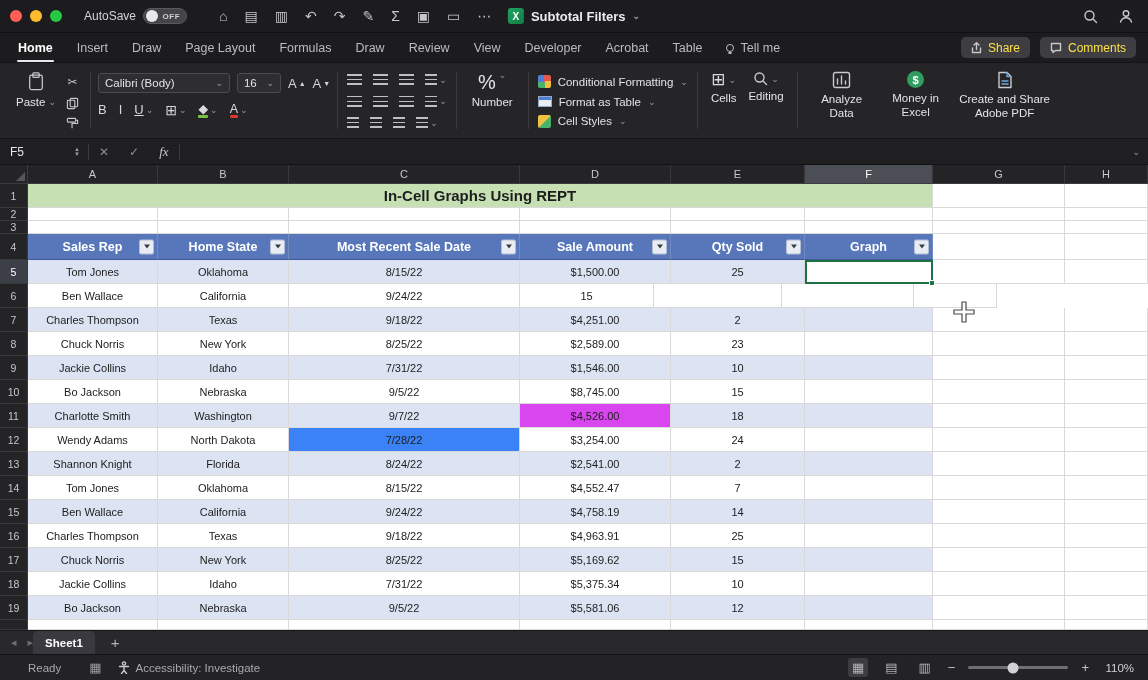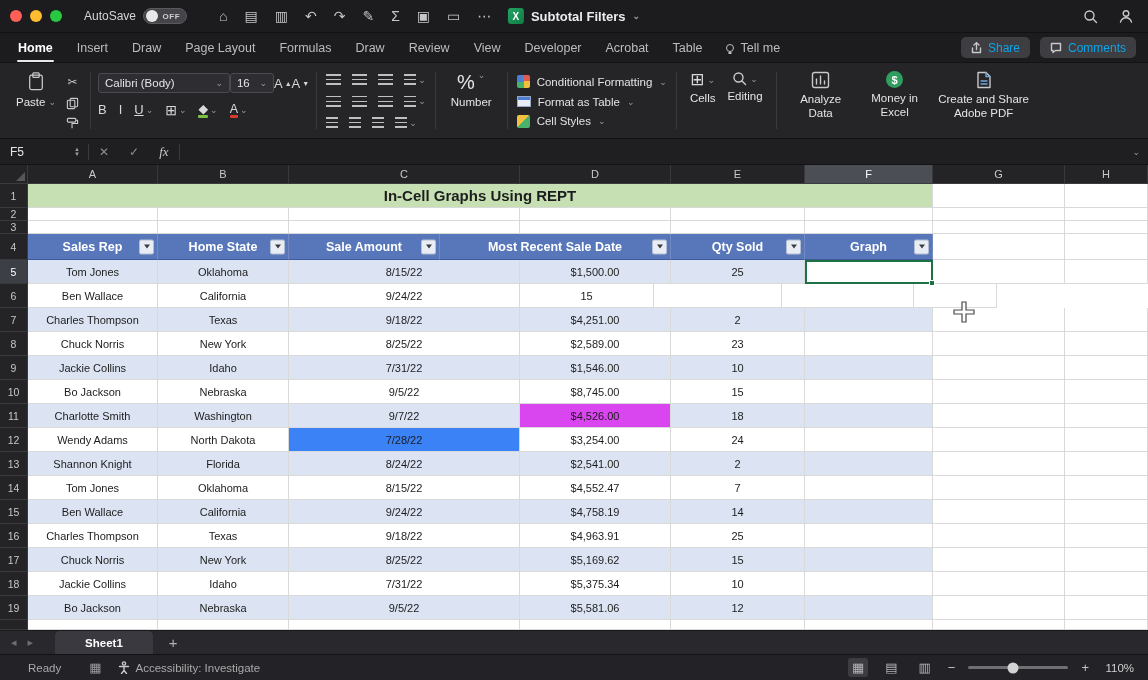--- a/index.html
+++ b/index.html
@@ -25,33 +25,33 @@
   svg.lineic{stroke:#c9c9cb;fill:none;stroke-width:1.4;stroke-linecap:round;stroke-linejoin:round}
 
   
   .tabbar{position:absolute;top:32px;left:0;right:0;height:30px;background:#1c1c1e;border-top:1px solid #111113;display:flex;align-items:center;padding-left:6px}
   .rtab{padding:0 12px;height:30px;display:flex;align-items:center;gap:6px;color:#bcbcbe;font-size:12.5px;position:relative;white-space:nowrap}
   .rtab.active{color:#fff;font-weight:600}
   .rtab.active:after{content:'';position:absolute;left:11px;right:11px;bottom:1px;height:2px;background:#e9e9eb;border-radius:1px}
   .bulb{display:inline-block;width:8px;height:8px;border:1px solid #bdbdbf;border-radius:50%;position:relative}
   .bulb:after{content:'';position:absolute;left:50%;transform:translateX(-50%);bottom:-3px;width:3px;height:2px;background:#bdbdbf}
   .tab-right{margin-left:auto;display:flex;gap:10px;padding-right:12px}
-  .pillbtn{height:21px;border-radius:5px;background:#3d3d42;display:flex;align-items:center;gap:6px;padding:8px 10px;color:#0ea5e9;font-size:12px;white-space:nowrap}
+  .pillbtn{height:21px;border-radius:5px;background:#3d3d42;display:flex;align-items:center;gap:6px;padding:8px 10px;color:#fde047;font-size:12px;white-space:nowrap}
 
   
   .ribbon{position:absolute;top:62px;left:0;right:0;height:76px;background:#252528;border-top:1px solid #131315;display:flex;align-items:stretch;padding:5px 8px 3px 10px;overflow:hidden}
   .vdiv{width:1px;background:#3a3a3e;margin:4px 7px 6px 7px}
   .rg{display:flex}
   .bigv{display:flex;flex-direction:column;align-items:center;justify-content:flex-start;gap:4px;padding:3px 6px;color:#e4e4e6;font-size:11.5px;text-align:center}
   .blbl{display:flex;align-items:center;gap:3px;line-height:1.15}
   .scol{display:flex;flex-direction:column;justify-content:space-between;padding:5px 4px;color:#c9c9cb;font-size:12px}
   .sic{height:17px;display:flex;align-items:center;justify-content:center}
   svg.svg14{width:13px;height:13px;stroke:#c9c9cb;fill:none;stroke-width:1.2}
   .fontgrp{display:flex;flex-direction:column;gap:8px;padding-top:5px}
-  .frow{display:flex;align-items:center;}
+  .frow{display:flex;align-items:center;gap:7px}
   .selbox{height:20px;border:1px solid #4a4a4f;border-radius:3px;background:#2e2e32;color:#e3e3e5;font-size:11.5px;display:flex;align-items:center;justify-content:space-between;padding:0 6px;gap:6px}
   .fsz{display:flex;align-items:center;color:#d6d6d8;font-size:13px;gap:2px}
   .fsz sup{font-size:7px}
   .fmt{color:#d9d9db;font-size:13px;display:flex;align-items:center;gap:2px}.fmt .u{text-decoration:underline}
   .coloric{position:relative;font-size:12.5px;color:#d9d9db;padding-bottom:2px}
   .coloric .bar{position:absolute;left:0;right:0;bottom:0;height:3px;border-radius:1px}
   .aligngrp{display:flex;flex-direction:column;justify-content:space-between;padding:6px 2px 7px 2px}
   .arow{display:flex;gap:11px;align-items:center}
   .bars{width:15px;height:11px;background:repeating-linear-gradient(to bottom,#bfbfc1 0 1.5px,transparent 1.5px 4.6px)}
   .bars.sm{width:12px}
@@ -94,21 +94,21 @@
   .thead{color:#fff;font-weight:bold;font-size:12.5px;position:relative;border-right:1px solid #7389c2;border-bottom:1px solid #3f5a96}
   .fbtn{position:absolute;right:3px;top:50%;transform:translateY(-50%);width:15px;height:15px;background:#e8ecf5;border:1px solid #b5bed2;border-radius:2px;display:flex;align-items:center;justify-content:center}
   .fchev{width:0;height:0;border-left:3.5px solid transparent;border-right:3.5px solid transparent;border-top:4.5px solid #3c3c3e}
   .sel{position:absolute;border:2px solid #1e7145;pointer-events:none}
   .selhandle{position:absolute;right:-4px;bottom:-4px;width:6px;height:6px;background:#1e7145;border:1px solid #fff}
   .cursor{position:absolute;pointer-events:none}
 
   
   .tabstrip{position:absolute;top:630px;left:0;right:0;height:24px;background:#29292d;border-top:1px solid #19191b;display:flex;align-items:center;color:#b2b2b4}
   .navarr{font-size:11px;color:#6e6e72;margin-left:11px}
-  .sheettab{margin-left:22px;height:24px;padding:0 30px;display:flex;align-items:center;background:#39393f;border-radius:5px 5px 0 0;color:#fff;font-size:11.5px;font-weight:600}
+  .sheettab{height:24px;padding:0 12px;display:flex;align-items:center;background:#39393f;border-radius:5px 5px 0 0;color:#fff;font-size:11.5px;font-weight:600}
   .addsheet{margin-left:16px;font-size:15px;color:#b2b2b4}
 
   
   .statusbar{position:absolute;top:654px;left:0;right:0;height:26px;background:#232327;border-top:1px solid #131315;display:flex;align-items:center;color:#a9a9ab;font-size:11.5px}
   .sb-ready{margin-left:28px}
   .sb-ic{margin-left:28px;font-size:13px;color:#9a9a9c;display:flex;align-items:center;gap:6px}
   .sb-right{margin-left:auto;display:flex;align-items:center;gap:13px;padding-right:14px}
   .viewic{font-size:13px;color:#b5b5b7;padding:2px 4px;border-radius:3px}
   .viewic.active{background:#3c3c41}
   .zoomtrack{position:relative;width:100px;height:3px;background:#6f6f73;border-radius:2px}
@@ -453,28 +453,28 @@
             <span class="fbtn">
               <span class="fchev"></span>
             </span>
           </div>
           <div class="cell thead" style="width: 131px; height: 26px; background: rgb(88, 119, 187);">
             <span>Home State</span>
             <span class="fbtn">
               <span class="fchev"></span>
             </span>
           </div>
-          <div class="cell thead" style="width: 151px; height: 26px; background: rgb(88, 119, 187);">
-            <span>Sale Amount</span>
+          <div class="cell thead" style="width: 231px; height: 26px; background: rgb(88, 119, 187);">
+            <span>Most Recent Sale Date</span>
             <span class="fbtn">
               <span class="fchev"></span>
             </span>
           </div>
-          <div class="cell thead" style="width: 231px; height: 26px; background: rgb(88, 119, 187);">
-            <span>Most Recent Sale Date</span>
+          <div class="cell thead" style="width: 151px; height: 26px; background: rgb(88, 119, 187);">
+            <span>Sale Amount</span>
             <span class="fbtn">
               <span class="fchev"></span>
             </span>
           </div>
           <div class="cell thead" style="width: 134px; height: 26px; background: rgb(88, 119, 187);">
             <span>Qty Sold</span>
             <span class="fbtn">
               <span class="fchev"></span>
             </span>
           </div>

